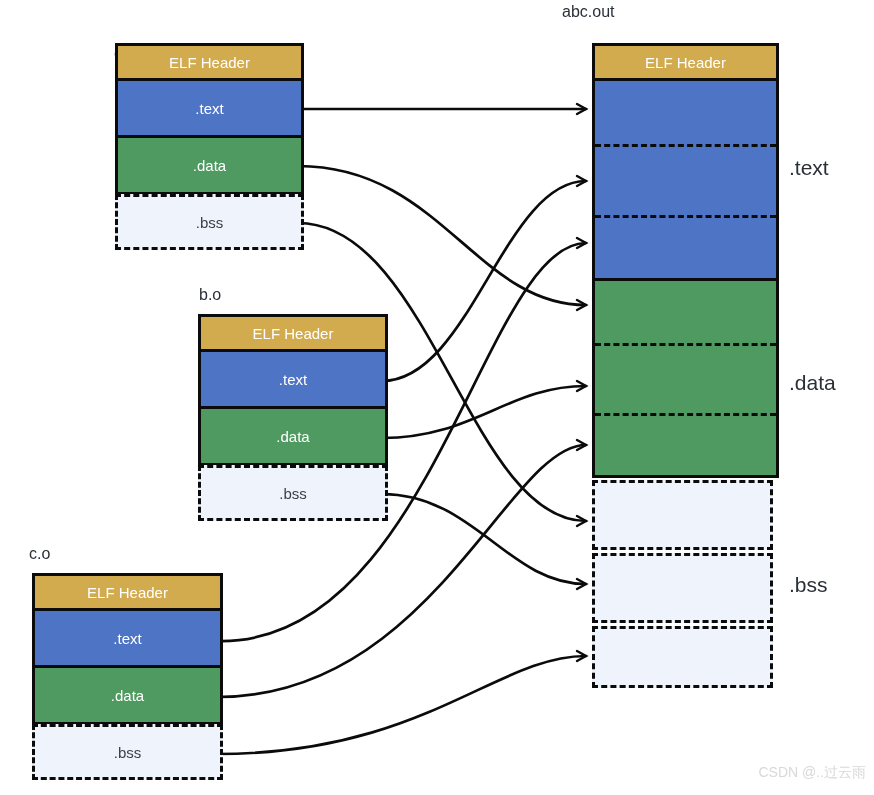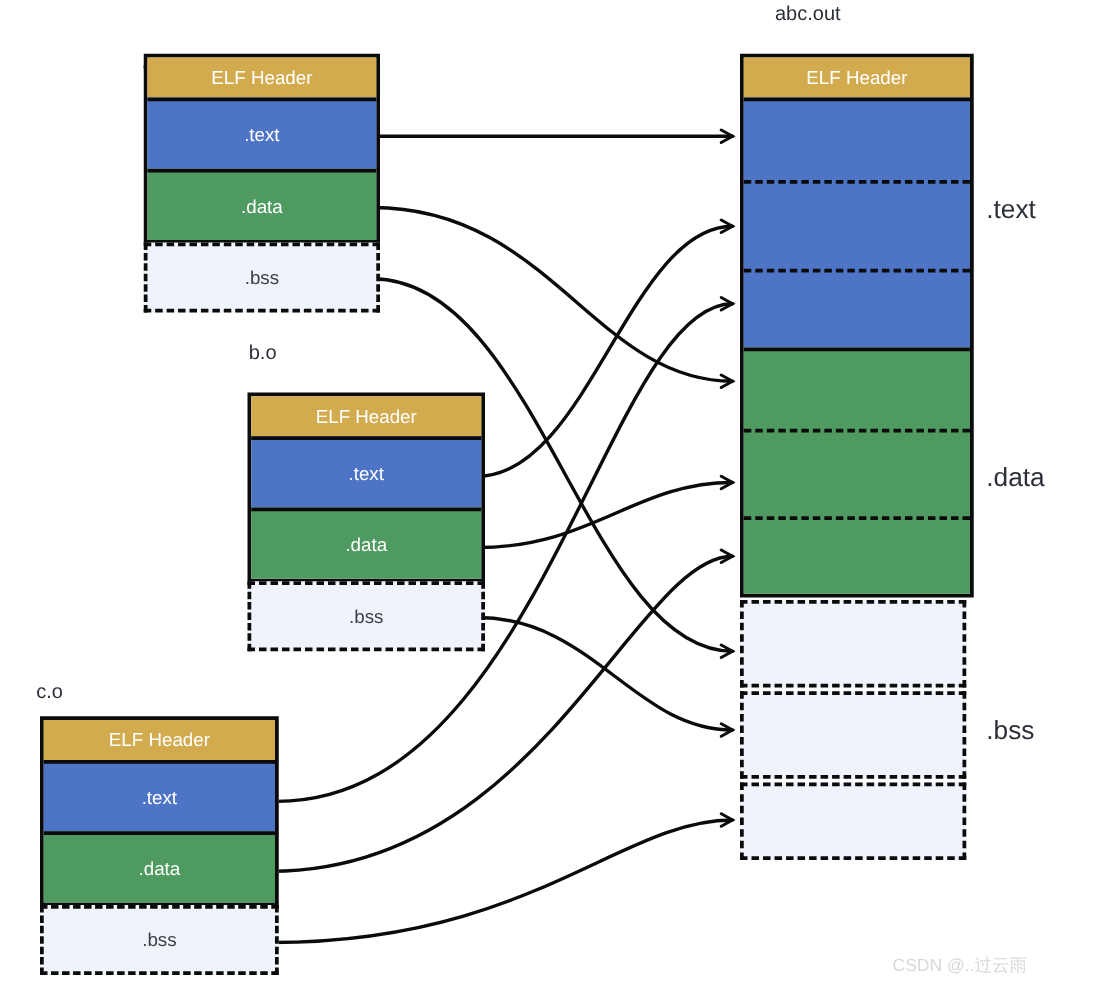--- a/index.html
+++ b/index.html
@@ -26,21 +26,21 @@
        display:flex;align-items:center;justify-content:center;
        font-size:15px;color:#3A3E45;box-sizing:border-box;}
 
   .out-box{position:absolute;left:592px;top:43px;width:181px;border:3px solid var(--outline);}
   .out-hdr{height:32px;background:var(--elf-header);display:flex;align-items:center;justify-content:center;font-size:15px;color:#fff;}
   .out-text{position:relative;height:197px;background:var(--text-section);border-top:3px solid var(--outline);}
   .out-data{position:relative;height:194px;background:var(--data-section);border-top:3px solid var(--outline);}
   .divider{position:absolute;left:0;right:0;border-top:3px dashed var(--outline);}
 
   .side-label{position:absolute;font-size:21px;color:var(--label-text);}
-  .watermark{position:absolute;left:714px;top:764px;width:152px;
+  .watermark{position:absolute;left:714px;top:764px;width:152px;text-align:right;
        font-size:14px;color:var(--watermark);}
 
   svg.arrows{position:absolute;left:0;top:0;width:874px;height:795px;pointer-events:none;}
   svg.arrows path.flow{fill:none;stroke:var(--outline);stroke-width:2.7px;stroke-linecap:round;}
 </style>
 </head>
 <body>
 
 <div class="canvas">
 
@@ -62,37 +62,37 @@
   </svg>
 
   <div class="file-label" style="left:114px;top:3px;margin-top:40px;">a.o</div>
   <div class="obj-box" style="left:115px;top:43px;width:183px;">
     <div class="sec hdr">ELF Header</div>
     <div class="sec txt">.text</div>
     <div class="sec dat">.data</div>
   </div>
   <div class="bss-box" style="left:115px;top:194px;width:189px;height:56px;">.bss</div>
 
-  <div class="file-label" style="left:199px;top:274px;">b.o</div>
+  <div class="file-label" style="left:199px;top:286px;">b.o</div>
   <div class="obj-box" style="left:198px;top:314px;width:184px;">
     <div class="sec hdr">ELF Header</div>
     <div class="sec txt">.text</div>
     <div class="sec dat">.data</div>
   </div>
   <div class="bss-box" style="left:198px;top:465px;width:190px;height:56px;">.bss</div>
 
   <div class="file-label" style="left:29px;top:545px;">c.o</div>
   <div class="obj-box" style="left:32px;top:573px;width:185px;">
     <div class="sec hdr">ELF Header</div>
     <div class="sec txt">.text</div>
     <div class="sec dat">.data</div>
   </div>
   <div class="bss-box" style="left:32px;top:724px;width:191px;height:56px;">.bss</div>
 
-  <div class="file-label" style="left:620px;top:3px;">abc.out</div>
+  <div class="file-label" style="left:562px;top:3px;">abc.out</div>
   <div class="out-box">
     <div class="out-hdr">ELF Header</div>
     <div class="out-text">
       <div class="divider" style="top:63px;"></div>
       <div class="divider" style="top:134px;"></div>
     </div>
     <div class="out-data">
       <div class="divider" style="top:62px;"></div>
       <div class="divider" style="top:132px;"></div>
     </div>

